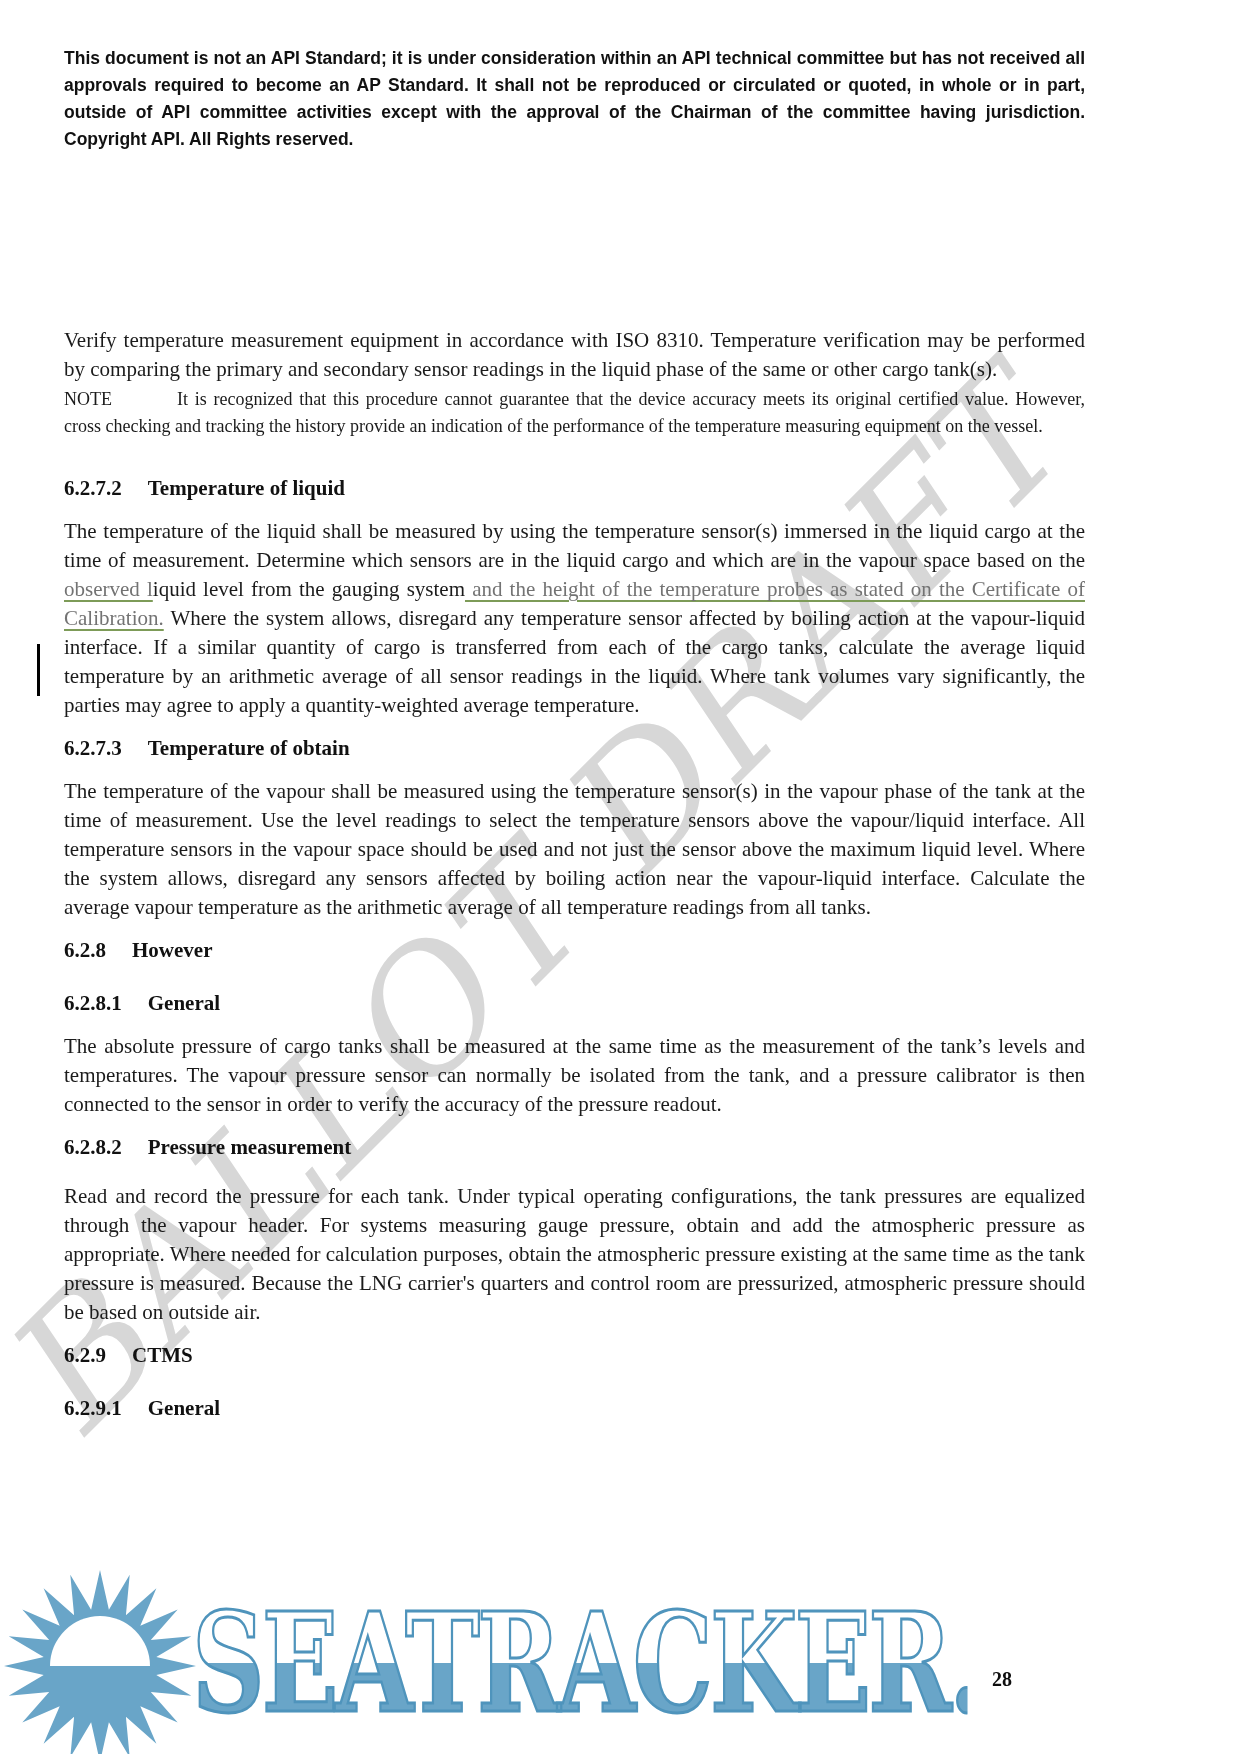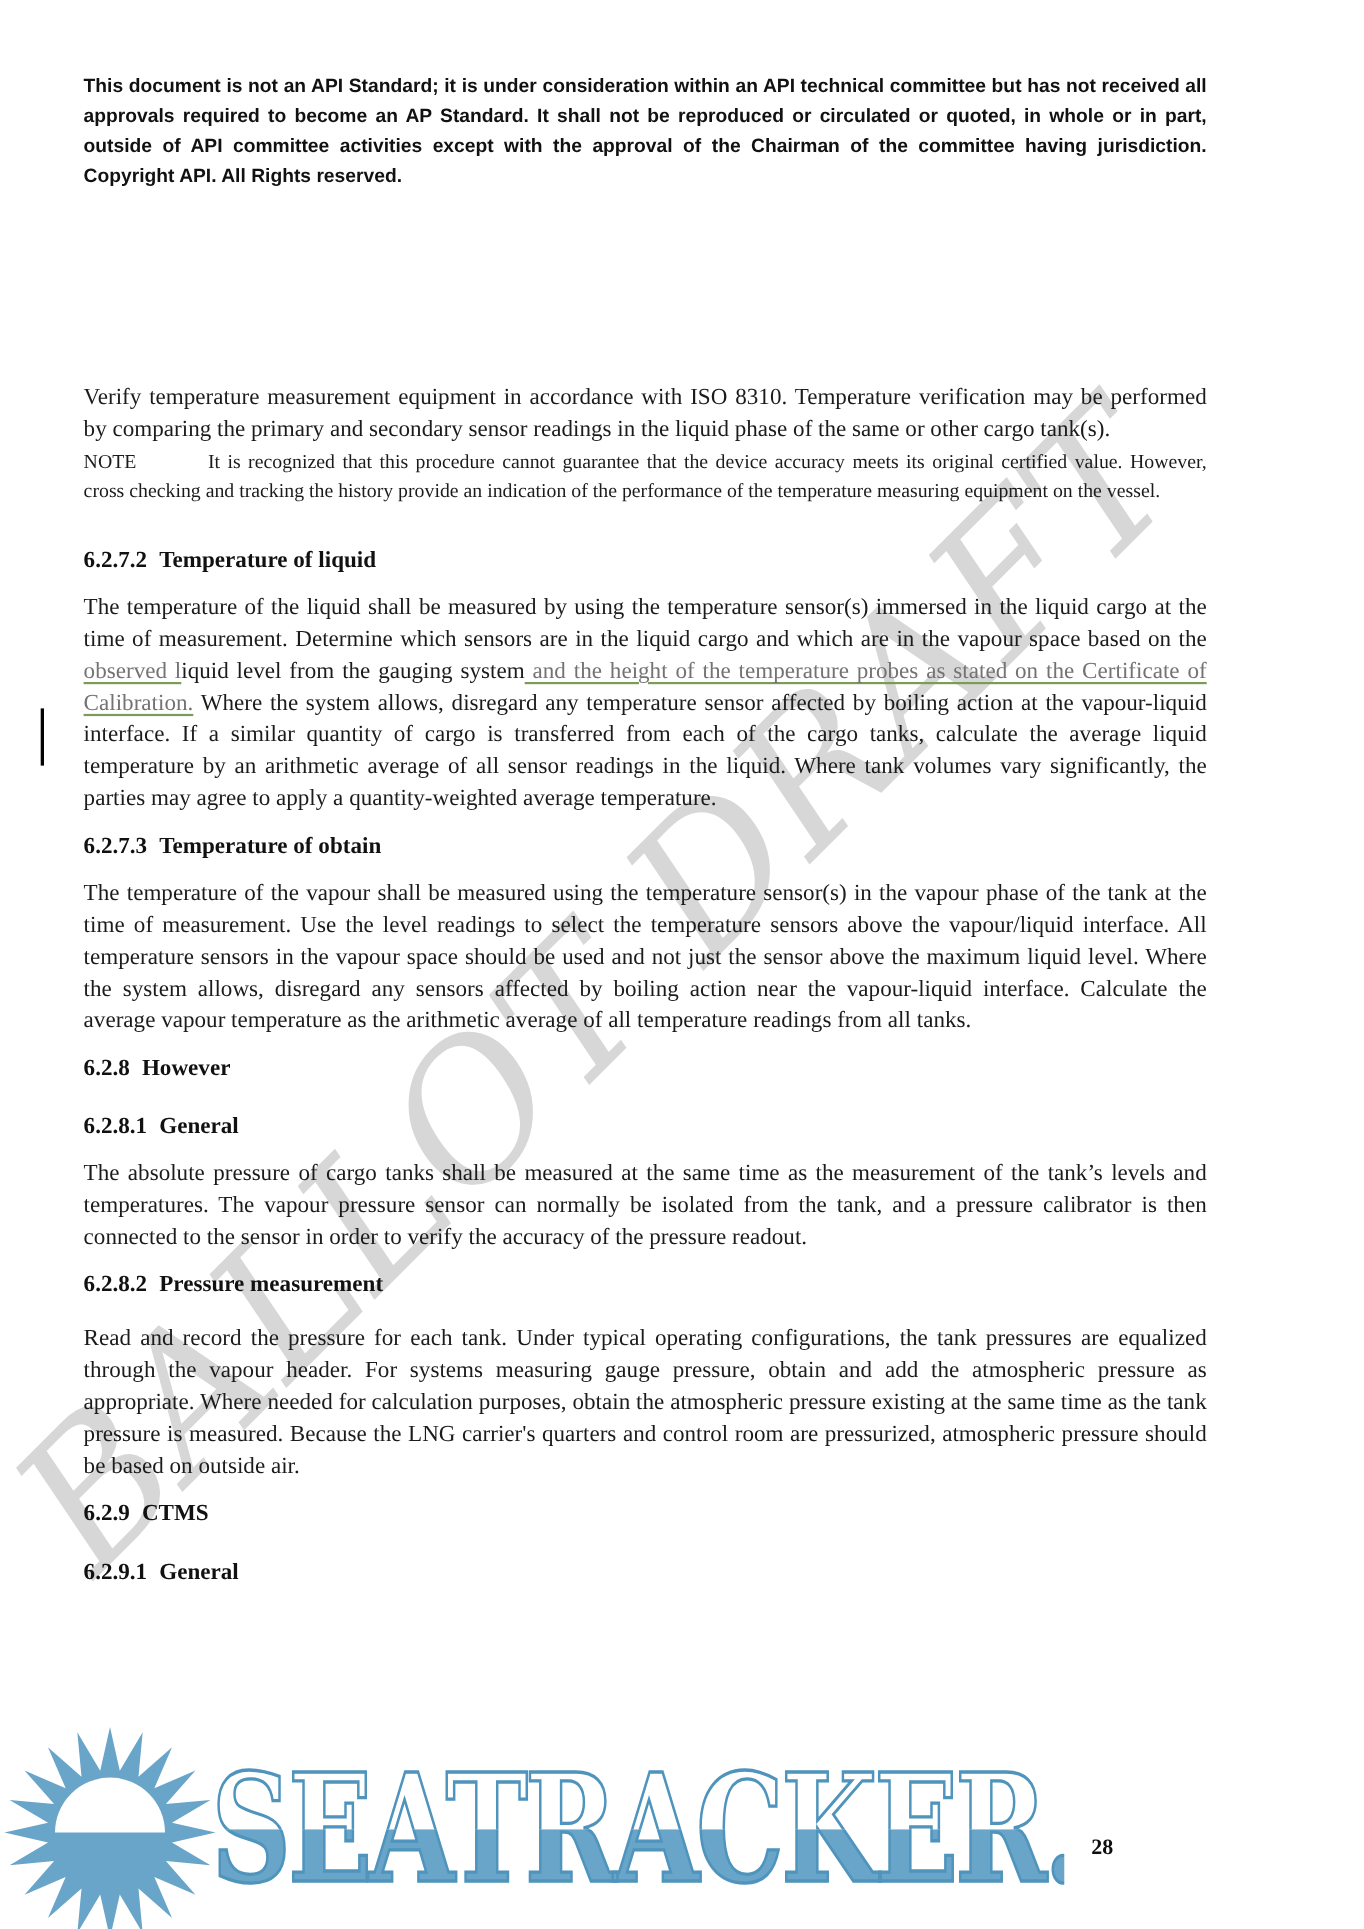--- a/index.html
+++ b/index.html
@@ -11,34 +11,34 @@
   .wm-draft{
     position:absolute;left:-160px;top:790px;width:1400px;height:220px;
     line-height:220px;text-align:center;
     font-family:"DejaVu Serif",serif;font-style:italic;font-size:168px;
     color:#d7d7d7;letter-spacing:2px;white-space:nowrap;
     transform:rotate(-45deg);transform-origin:50% 50%;
     z-index:0;user-select:none;
   }
   
   .content{
-    position:absolute;left:76px;top:0;width:1021px;padding-top:65px;
+    position:absolute;left:64px;top:0;width:1021px;padding-top:45px;
     z-index:2;
   }
   .disclaimer{
     margin:0 0 173px 0;
     font-family:"Liberation Sans","DejaVu Sans",sans-serif;
     font-weight:bold;font-size:17.5px;line-height:27px;text-align:justify;color:#111;
   }
   p.body{margin:0 0 14px 0;font-size:21px;line-height:29px;text-align:justify;}
   p.intro{margin-bottom:2px;}
   p.note{margin:0;font-size:18px;line-height:27px;text-align:justify;}
   .note-label{display:inline-block;width:113px;}
   h3{margin:13px 0 14px 0;font-size:21px;line-height:29px;font-weight:bold;color:#111;}
-  h3 .h-num{margin-right:11px;}
+  h3 .h-num{margin-right:26px;}
   .mt-xl{margin-top:34px;}
   .mt-lg{margin-top:24px;}
   .mt-md{margin-top:11px;}
   .mt-sm{margin-top:9px;}
   .mb-lg{margin-bottom:20px;}
   .ins{color:#737373;text-decoration:underline;text-decoration-color:#7d9b58;text-underline-offset:4px;}
   
   .changebar{position:absolute;left:37px;top:644px;width:3px;height:52px;background:#000;z-index:2;}
   
   .wm-site{position:absolute;left:0;top:1554px;width:1240px;height:200px;z-index:1;}

